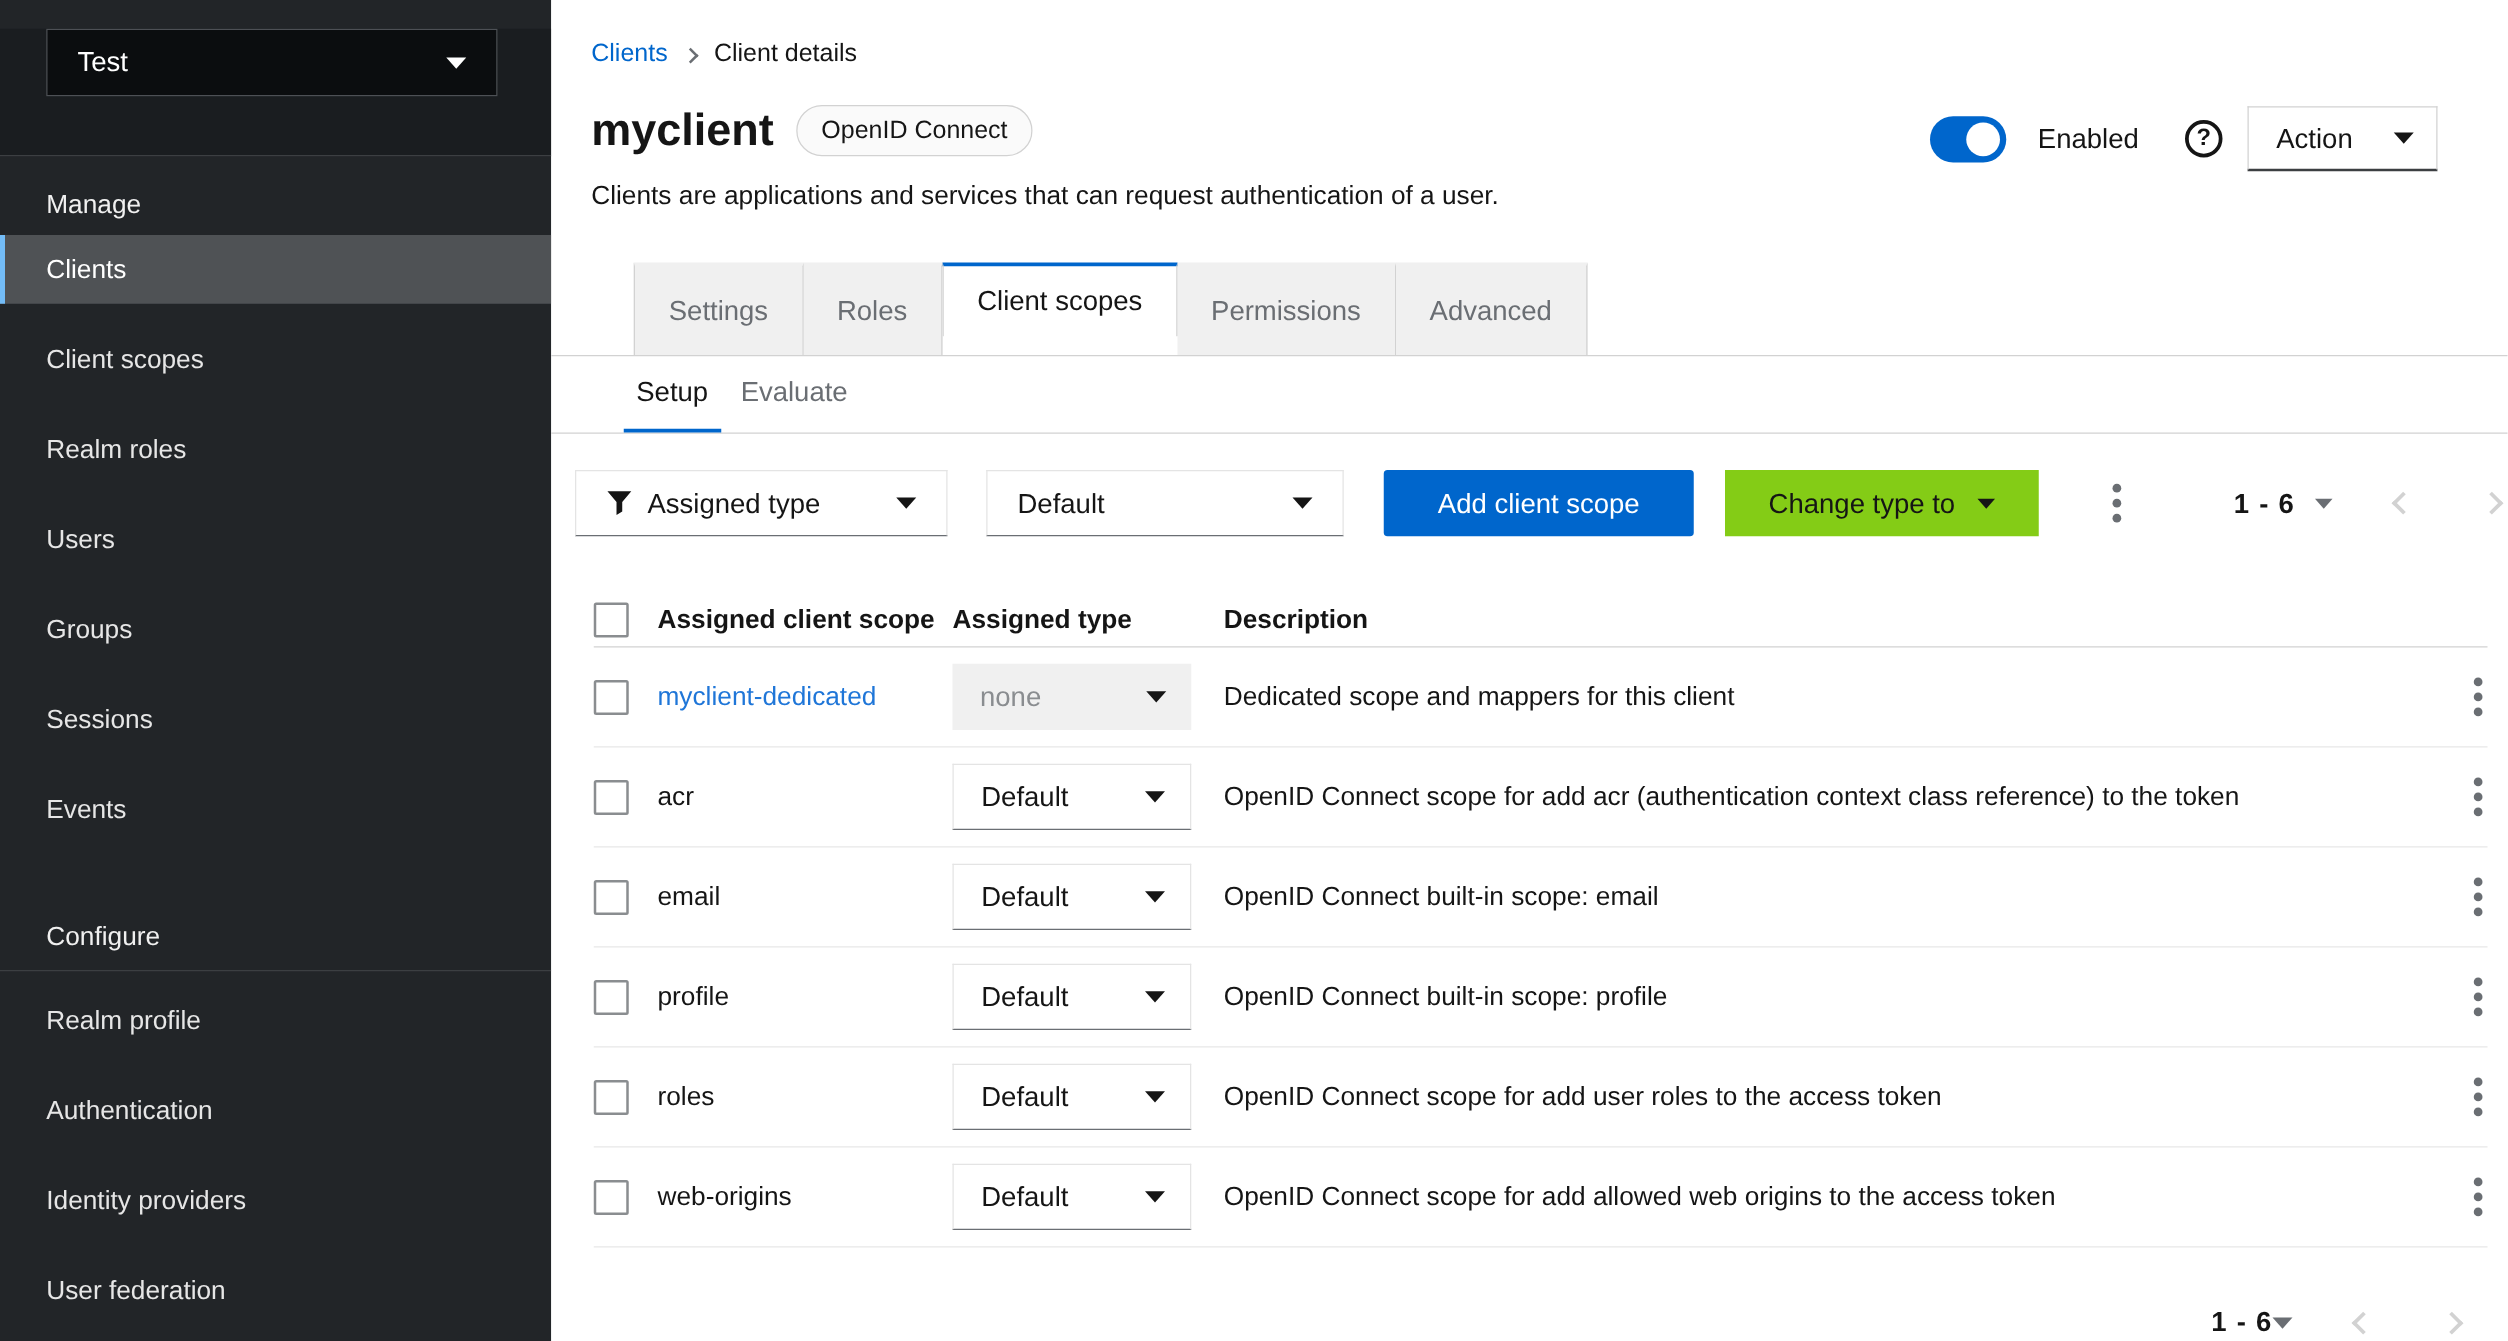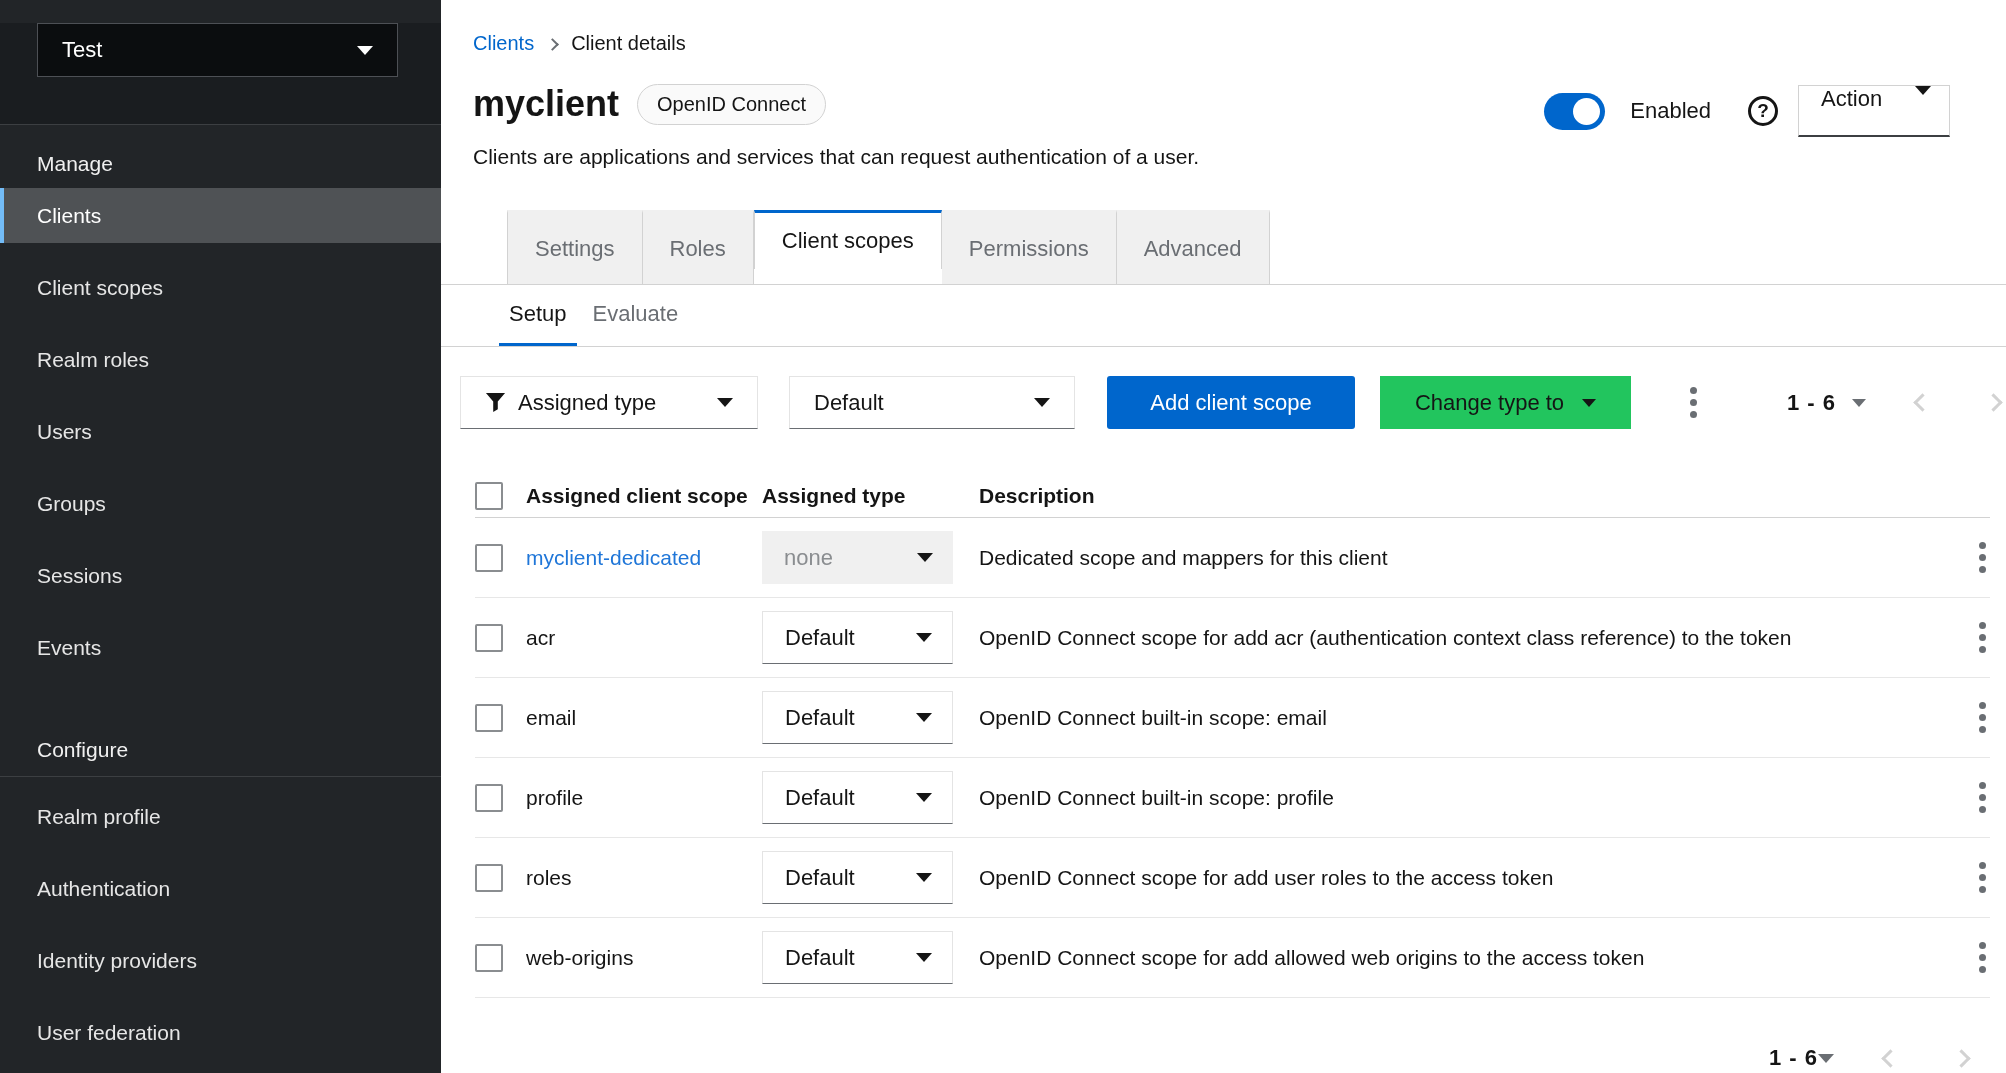--- a/index.html
+++ b/index.html
@@ -47,21 +47,21 @@
   .toggle { width:61px; height:37px; border-radius:19px; background:#0066cc;
     position:relative; cursor:pointer; }
   .toggle::after { content:''; position:absolute; right:5px; top:5px; width:27px;
     height:27px; border-radius:50%; background:#fff; }
   .enabled-label { margin-left:25px; font-size:22px; }
   .help-icon { margin-left:37px; width:30px; height:30px; border:3px solid #151515;
     border-radius:50%; display:flex; align-items:center; justify-content:center;
     font-size:19px; font-weight:700; cursor:pointer; }
   .action-dd { margin-left:20px; width:152px; height:52px; background:#fff;
     border:1px solid #d2d2d2; border-bottom:2px solid #3c3f42; display:flex;
-    justify-content:space-between; padding:0 18px 0 22px;
+    align-items:center; justify-content:space-between; padding:0 18px 0 22px;
     font-size:22px; cursor:pointer; }
 
   
   .tabs { display:flex; align-items:flex-start; margin-top:41px; padding-left:66px;
     border-bottom:1px solid #d2d2d2; }
   .tab { height:74px; background:#f0f0f0; color:#6a6e73; font-size:22px;
     display:flex; align-items:center; padding:0 27px; border-top:3px solid transparent;
     border-right:1px solid #d2d2d2; cursor:pointer; }
   .tab:first-child { border-left:1px solid #d2d2d2; }
   .tab.active { background:#fff; color:#151515; border-top-color:#0066cc;
@@ -78,21 +78,21 @@
     border-bottom:1px solid #6a6e73; display:flex; align-items:center;
     justify-content:space-between; font-size:22px; cursor:pointer; padding:0 24px; }
   .select .funnel { margin-right:12px; }
   .sel-left { display:flex; align-items:center; }
   .filter-select { width:298px; }
   .type-select { width:286px; margin-left:31px; }
   .btn-primary { margin-left:32px; width:248px; height:53px; background:#0066cc;
     color:#fff; font-size:22px; border:none; border-radius:3px; cursor:pointer;
     display:flex; align-items:center; justify-content:center;
     font-family:"Liberation Sans", sans-serif; }
-  .btn-plain { margin-left:25px; width:251px; height:53px; background:#22c55e;
+  .btn-plain { margin-left:25px; width:251px; height:53px; background:#84cc16;
     color:#151515; font-size:22px; border:none; cursor:pointer; display:flex;
     align-items:center; justify-content:center; gap:18px;
     font-family:"Liberation Sans", sans-serif; }
   .btn-plain .caret { border-top-color:#151515; }
   .kebab { display:flex; flex-direction:column; align-items:center; gap:5px;
     cursor:pointer; padding:4px; }
   .kebab i { width:7px; height:7px; border-radius:50%; background:#6a6e73; display:block; }
   .toolbar .kebab { margin-left:55px; }
   .pagination { display:flex; align-items:center; }
   .toolbar .pagination { margin-left:86px; }

